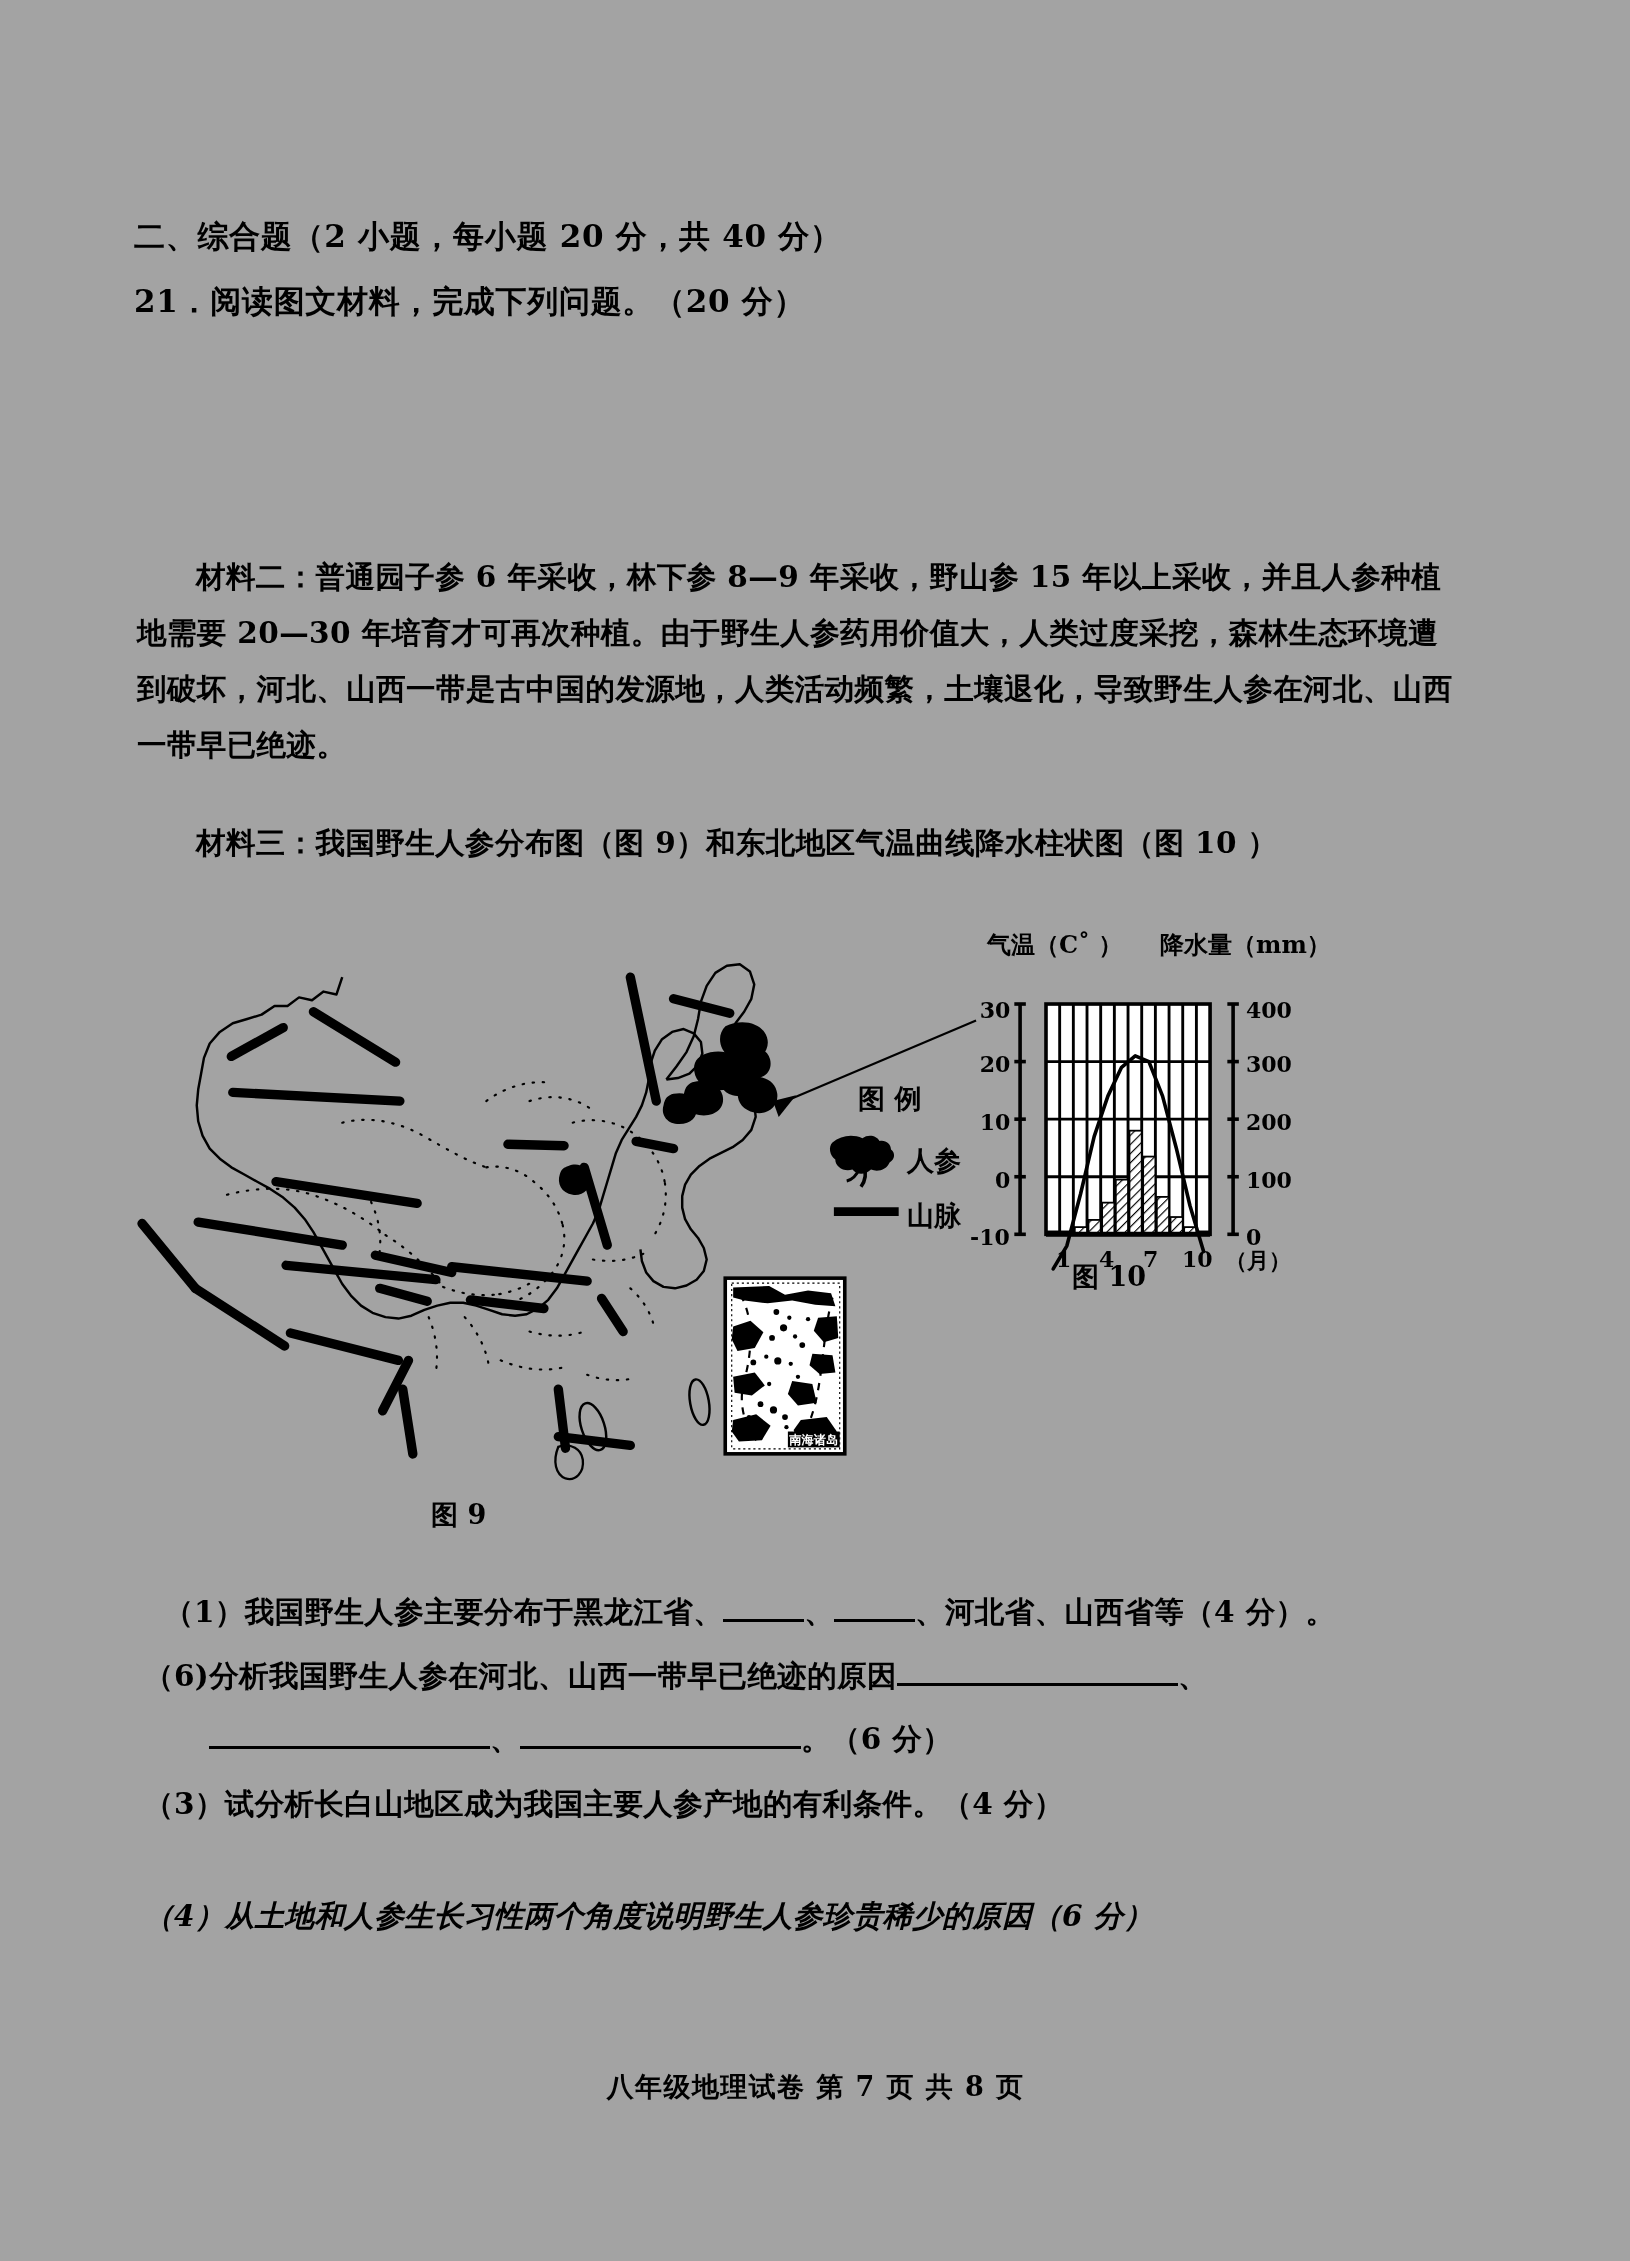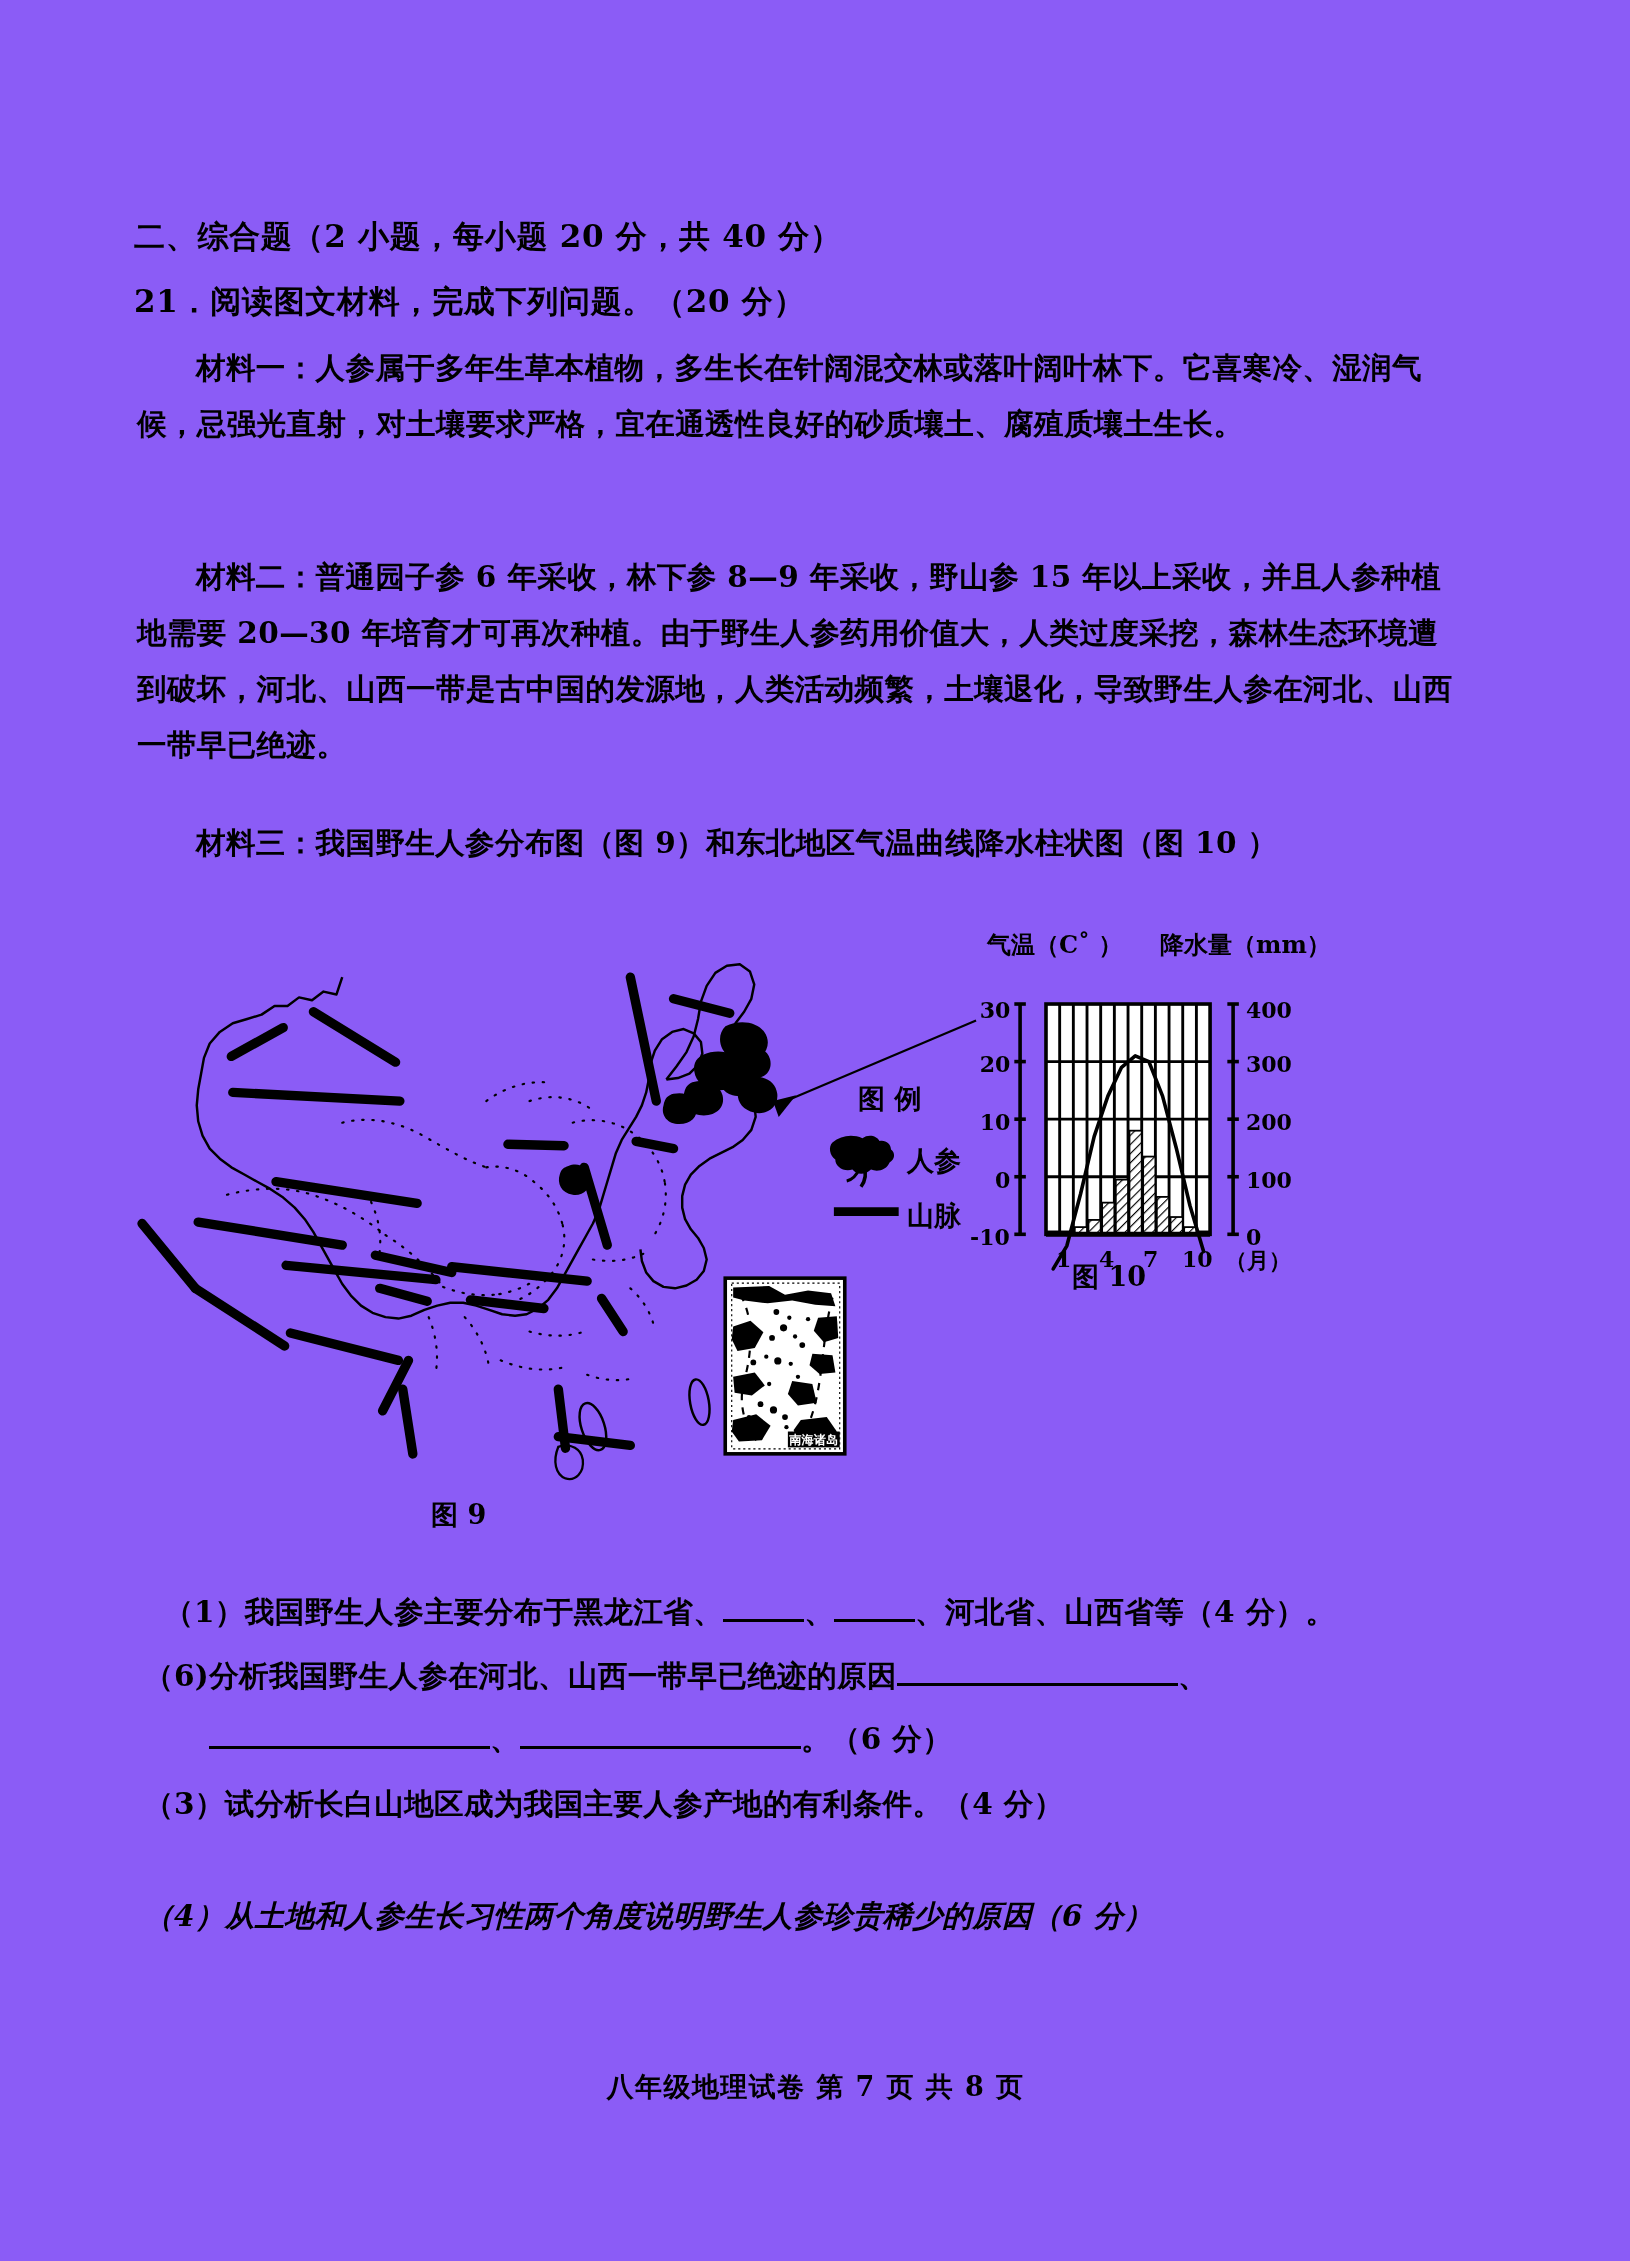--- a/index.html
+++ b/index.html
@@ -4,21 +4,21 @@
 <style>
   html, body {
     margin: 0;
     padding: 0;
     background: #ffffff;
   }
   .page {
     position: relative;
     width: 1631px;
     height: 2261px;
-    background: #8b5cf6;
+    background: #a3a3a3;
     font-family: "DejaVu Serif", "Liberation Serif", serif;
     color: #000;
     overflow: hidden;
   }
 
   
   .heading {
     position: absolute;
     font-family: "DejaVu Serif", "Liberation Serif", serif;
     font-weight: bold;
@@ -103,23 +103,20 @@
 </style>
 </head>
 <body>
 
 <div class="page">
 
   <div class="heading" style="left:134px; top:216px;">二、综合题（2 小题，每小题 20 分，共 40 分）</div>
 
   <div class="heading" style="left:134px; top:281px;">21．阅读图文材料，完成下列问题。（20 分）</div>
 
-  <div class="para para-ind" style="left:137px; top:340px; width:1318px;">
-    <span>材料一：</span><span>人参属于多年生草本植物，多生长在针阔混交林或落叶阔叶林下。它喜寒冷、湿润气候，忌强光直射，对土壤要求严格，宜在通透性良好的砂质壤土、腐殖质壤土生长。</span>
-  </div>
 
   <div class="para para-ind" style="left:137px; top:549px; width:1318px;">
     <span>材料二：</span><span>普通园子参 6 年采收，林下参 8—9 年采收，野山参 15 年以上采收，并且人参种植地需要 20—30 年培育才可再次种植。由于野生人参药用价值大，人类过度采挖，森林生态环境遭到破坏，河北、山西一带是古中国的发源地，人类活动频繁，土壤退化，导致野生人参在河北、山西一带早已绝迹。</span>
   </div>
 
   <div class="para para-ind" style="left:137px; top:815px; width:1347px;">
     <span>材料三：</span><span>我国野生人参分布图（图 9）和东北地区气温曲线降水柱状图（图 10 ）</span>
   </div>
 
   <div class="figbox" style="left:126px; top:885px; width:735px; height:605px;">

